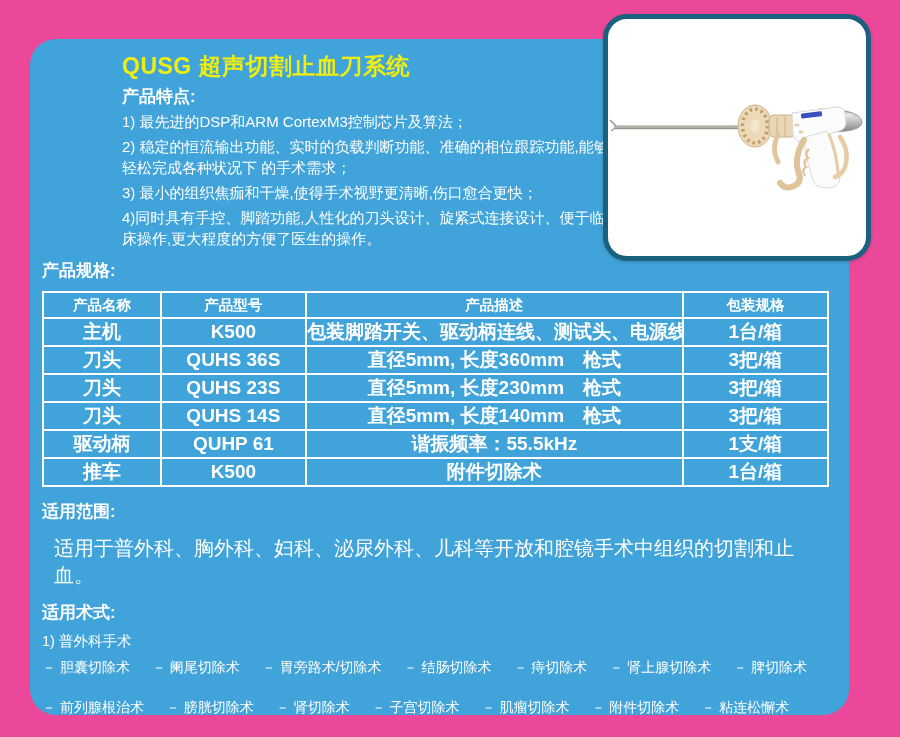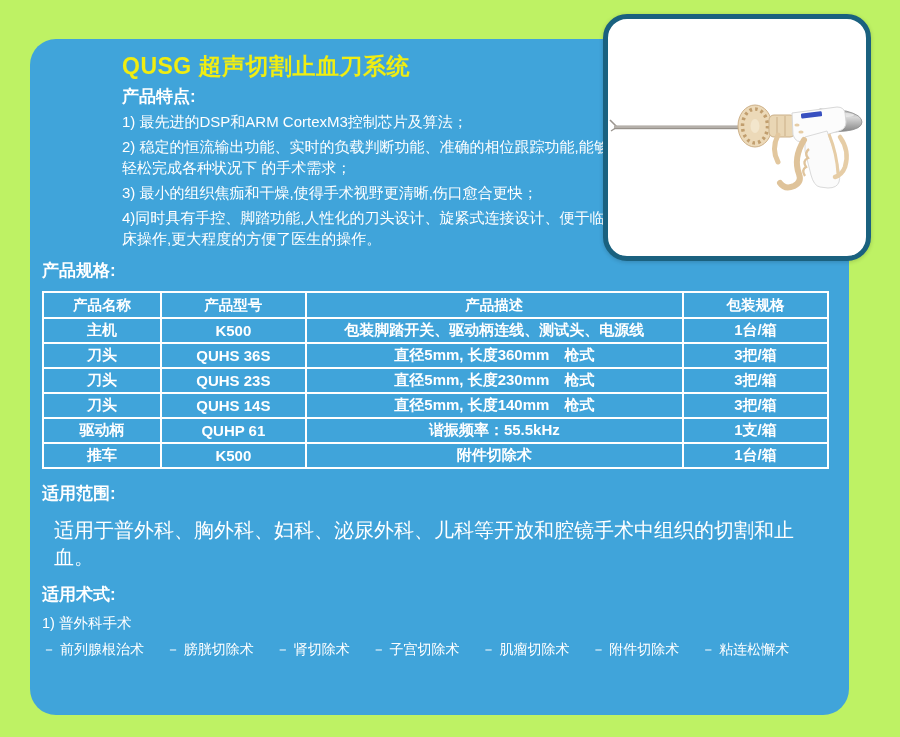--- a/index.html
+++ b/index.html
@@ -1,31 +1,31 @@
 <!DOCTYPE html>
 <html><head>
 <meta charset="utf-8">
 <style>
   html,body{margin:0;padding:0;background:#ffffff;font-family:"Liberation Sans","DejaVu Sans",sans-serif;}
-  .stage{position:relative;width:900px;height:737px;background:#bef264;overflow:hidden;}
+  .stage{position:relative;width:900px;height:737px;background:#ec4899;overflow:hidden;}
   .card{position:absolute;left:30px;top:39px;width:819px;height:676px;background:#40A4DA;border-radius:26px;}
   .photo-box{position:absolute;left:603px;top:14px;width:268px;height:247px;background:#ffffff;
              border:5px solid #1A617F;border-radius:24px;box-sizing:border-box;z-index:5;
              box-shadow:0 1px 4px rgba(0,0,0,.18);display:flex;align-items:center;justify-content:center;}
   .title{position:absolute;left:92px;top:12px;color:#F0ED11;font-size:23px;font-weight:700;letter-spacing:.5px;white-space:nowrap;}
   .feat-h{position:absolute;left:92px;top:46px;color:#fff;font-size:17px;font-weight:700;}
   .feats{position:absolute;left:92px;top:72px;width:494px;color:#fff;font-size:15px;line-height:21px;}
   .feats p{margin:0 0 4px 0;}
   .main{position:absolute;left:12px;top:220px;width:787px;color:#fff;}
   .sec{font-size:17px;font-weight:700;margin:0 0 9px 0;color:#fff;}
   table{width:100%;border-collapse:collapse;table-layout:fixed;}
   th,td{border:2px solid #ffffff;text-align:center;color:#fff;vertical-align:middle;padding:0 0;
         overflow:hidden;white-space:nowrap;}
   th{height:24px;font-size:14.5px;font-weight:700;}
-  td{height:23px;font-size:15px;font-weight:700;}
+  td{height:23px;font-size:19px;font-weight:700;}
   .scope-h{margin:13px 0 5px 0;}
   .scope-p{font-size:20px;margin:12px;}
   .proc-h{margin:11px 0 8px 0;}
   .group-label{font-size:14.5px;font-weight:400;margin:0 0 8px 0;}
   .items{display:flex;gap:22px;font-size:14px;white-space:nowrap;}
   .items-gap{margin-bottom:22px;}
 </style>
 </head>
 <body>
 
@@ -100,20 +100,29 @@
           </tr>
         </tbody>
       </table>
 
       <h2 class="sec scope-h">适用范围:</h2>
       <p class="scope-p">适用于普外科、胸外科、妇科、泌尿外科、儿科等开放和腔镜手术中组织的切割和止血。</p>
 
       <h2 class="sec proc-h">适用术式:</h2>
 
       <p class="group-label">1) 普外科手术</p>
+      <div class="items items-gap">
+        <span>－ 胆囊切除术</span>
+        <span>－ 阑尾切除术</span>
+        <span>－ 胃旁路术/切除术</span>
+        <span>－ 结肠切除术</span>
+        <span>－ 痔切除术</span>
+        <span>－ 肾上腺切除术</span>
+        <span>－ 脾切除术</span>
+      </div>
 
       <div class="items">
         <span>－ 前列腺根治术</span>
         <span>－ 膀胱切除术</span>
         <span>－ 肾切除术</span>
         <span>－ 子宫切除术</span>
         <span>－ 肌瘤切除术</span>
         <span>－ 附件切除术</span>
         <span>－ 粘连松懈术</span>
       </div>

